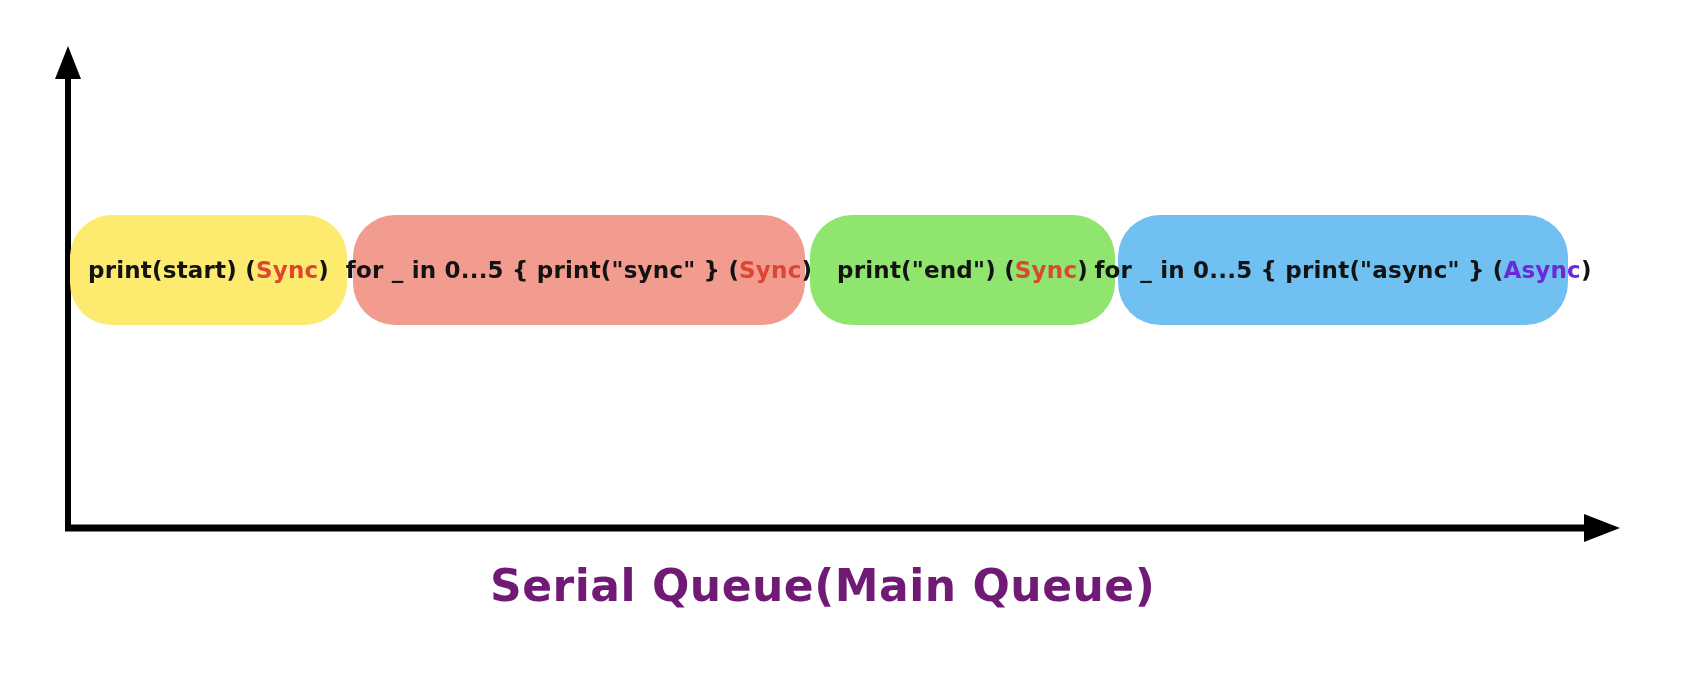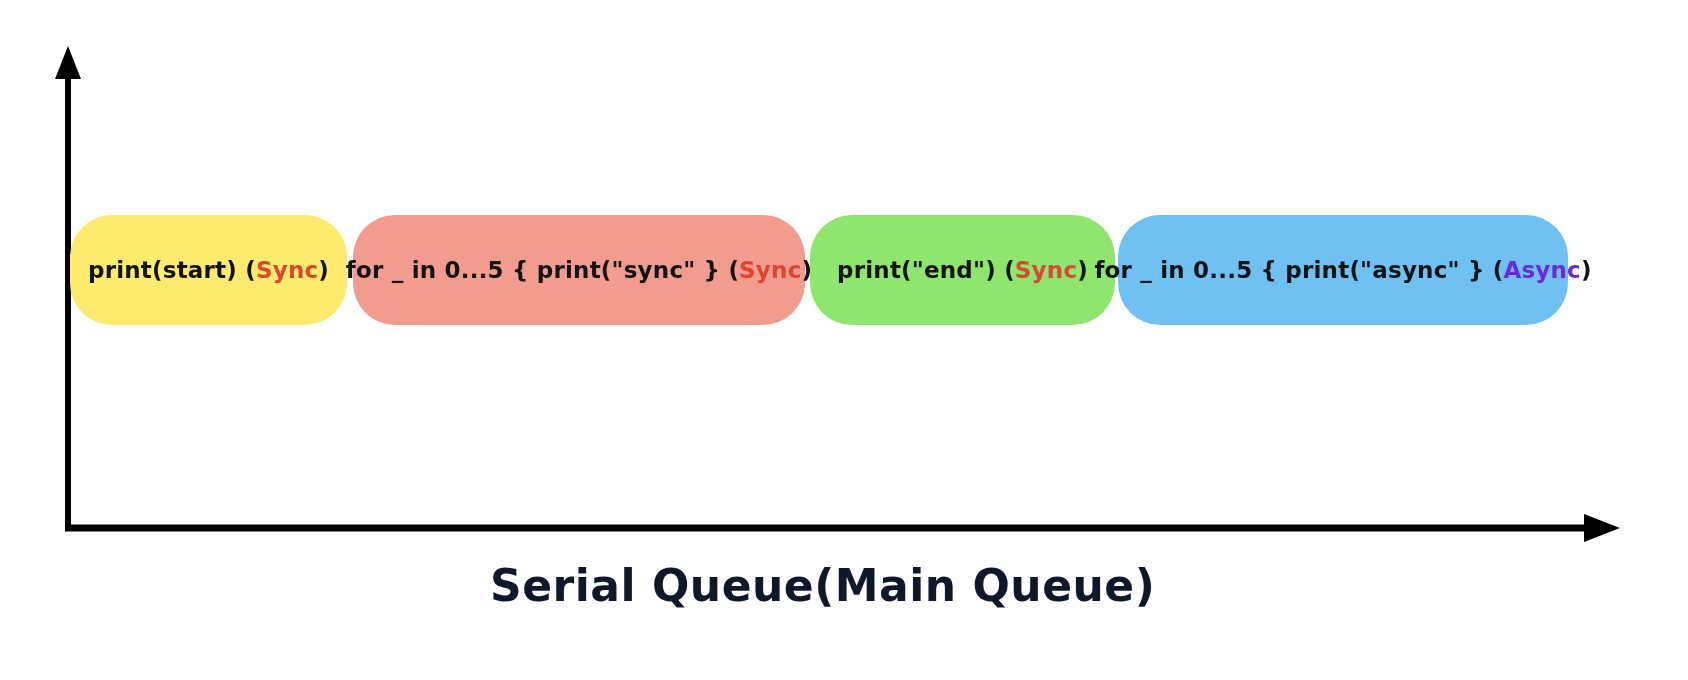--- a/index.html
+++ b/index.html
@@ -48,21 +48,21 @@
   .box-3 { left: 810px;  width: 305px; }
   .box-4 { left: 1118px; width: 450px; }
   .diagram-title {
     position: absolute;
     left: 490px;
     top: 560px;
     width: 580px;
     text-align: center;
     font-size: 44px;
     font-weight: 700;
-    color: #0f172a;
+    color: #701a75;
     letter-spacing: 0.5px;
     white-space: nowrap;
   }
 </style>
 </head>
 <body>
 
 <div class="canvas">
 
   <svg class="axes-svg" viewBox="0 0 1688 680" xmlns="http://www.w3.org/2000/svg">

